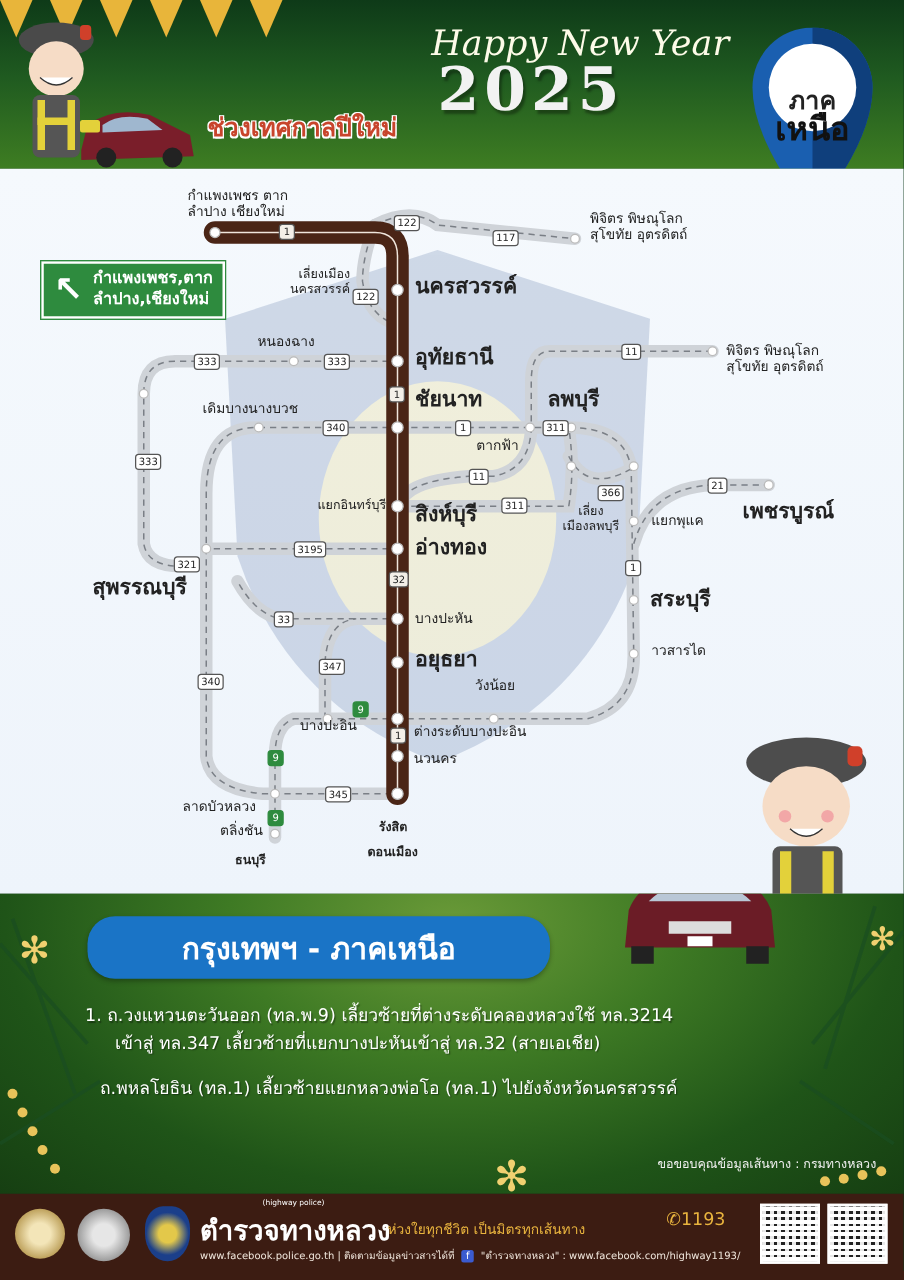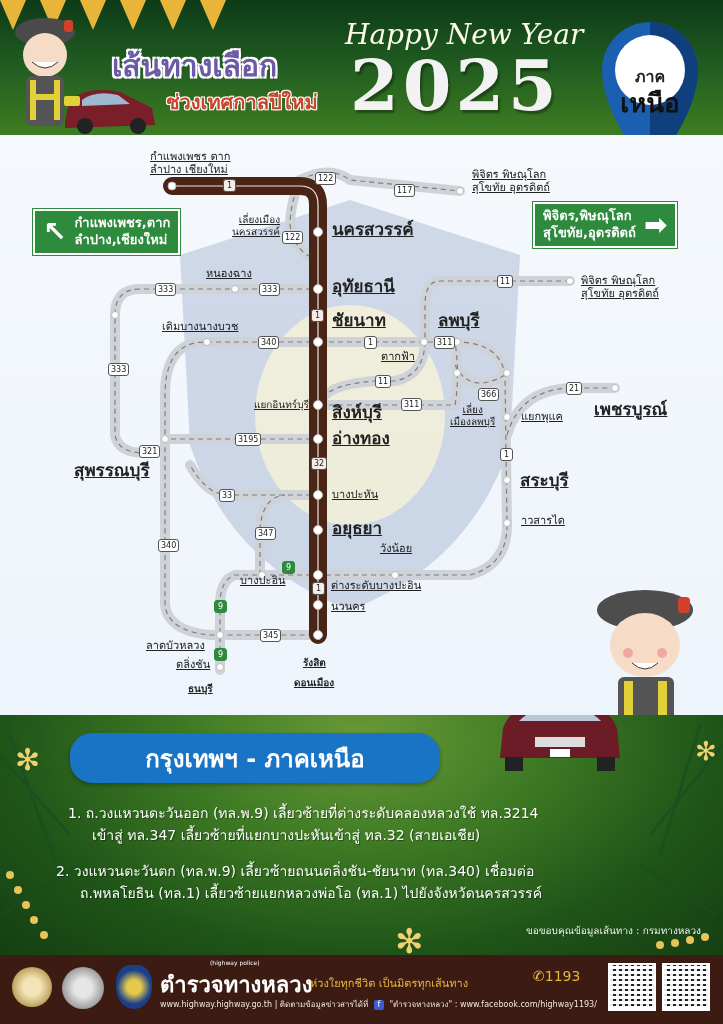--- a/index.html
+++ b/index.html
@@ -10,31 +10,31 @@
   
   .header { position: absolute; left: 0; top: 0; width: 723px; height: 135px;
     background: linear-gradient(180deg, #0e3a18 0%, #1f5a20 45%, #3e7d22 100%); overflow: hidden; }
   .flags { position: absolute; left: 0; top: 0; width: 240px; height: 40px; }
   .flag { position: absolute; top: 0; width: 0; height: 0; border-left: 13px solid transparent; border-right: 13px solid transparent; border-top: 30px solid #e8b53a; }
   .title-main { position: absolute; left: 112px; top: 42px; font-size: 30px; font-weight: bold; color: #6b5aa8;
     text-shadow: 2px 2px 0 #fff, -2px -2px 0 #fff, 2px -2px 0 #fff, -2px 2px 0 #fff; letter-spacing: 0px; }
   .title-sub { position: absolute; left: 166px; top: 86px; font-size: 20px; font-weight: bold; color: #c8452c;
     text-shadow: 1px 1px 0 #fff, -1px -1px 0 #fff, 1px -1px 0 #fff, -1px 1px 0 #fff; }
   .hny { position: absolute; left: 345px; top: 18px; font-family: "DejaVu Serif", serif; font-style: italic; font-size: 28px; color: #fdfbe8; }
-  .year { position: absolute; left: 350px; top: 44px; font-family: "DejaVu Serif", serif; font-weight: bold; font-size: 70px; color: #f2f2f2; letter-spacing: 4px;
+  .year { position: absolute; left: 350px; top: 44px; font-family: "DejaVu Serif", serif; font-weight: bold; font-size: 48px; color: #f2f2f2; letter-spacing: 4px;
     text-shadow: 2px 3px 2px rgba(0,0,0,0.35); }
   .pin { position: absolute; left: 600px; top: 22px; width: 100px; height: 150px; }
-  .pin-text1 { position: absolute; left: 0; top: 42px; width: 100px; text-align: center; font-size: 16px; font-weight: bold; color: #222; }
+  .pin-text1 { position: absolute; left: 0; top: 42px; width: 100px; text-align: center; font-size: 20px; font-weight: bold; color: #222; }
   .pin-text2 { position: absolute; left: 0; top: 60px; width: 100px; text-align: center; font-size: 26px; font-weight: bold; color: #111; }
 
   
   .map { position: absolute; left: 0; top: 135px; width: 723px; height: 580px;
     background: linear-gradient(180deg, #f5f9fd 0%, #eef4fb 100%); overflow: hidden; }
   .map svg.routes { position: absolute; left: 0; top: 0; }
-  .lbl { position: absolute; color: #222; white-space: nowrap; line-height: 1.15; text-decoration: underline; }
+  .lbl { position: absolute; color: #222; white-space: nowrap; line-height: 1.15; }
   .lbl.s { font-size: 10px; }
   .lbl.m { font-size: 11px; }
   .lbl.big { font-size: 17px; font-weight: bold; }
   .lbl.mid { font-size: 10px; font-weight: bold; }
   .sign { position: absolute; background: #2e8b3e; border: 2px solid #fff; outline: 1px solid #2e8b3e; color: #fff; font-weight: bold; font-size: 13px; line-height: 1.3; padding: 4px 8px; display: flex; align-items: center; gap: 8px; }
   .sign .arrow { font-size: 28px; line-height: 1; }
 
   
   .lower { position: absolute; left: 0; top: 715px; width: 723px; height: 240px;
     background: radial-gradient(ellipse at 50% 10%, #6a9a38 0%, #3e7a24 35%, #1f5418 70%, #163f12 100%); overflow: hidden; }
@@ -81,21 +81,20 @@
       <rect x="44" y="70" width="6" height="40" fill="#e3d13a"></rect>
       <rect x="20" y="84" width="30" height="6" fill="#e3d13a"></rect>
     </svg>
     <svg style="position:absolute;left:60px;top:80px" width="100" height="55" viewBox="0 0 100 55">
       <path d="M5 40 L10 20 Q30 5 60 12 L92 28 L95 45 L5 48Z" fill="#7a1e2a"></path>
       <path d="M22 20 Q35 10 58 15 L70 24 L22 26Z" fill="#9fb7cf"></path>
       <circle cx="25" cy="46" r="8" fill="#222"></circle>
       <circle cx="78" cy="46" r="8" fill="#222"></circle>
       <rect x="4" y="16" width="16" height="10" rx="2" fill="#e3d13a"></rect>
     </svg>
-    <div class="title-main">เส้นทางเลือก</div>
     <div class="title-sub">ช่วงเทศกาลปีใหม่</div>
     <div class="hny">Happy New Year</div>
     <div class="year">2025</div>
     <div class="pin">
       <svg width="100" height="150" viewBox="0 0 100 150" style="position:absolute;left:0;top:0">
         <path d="M50 0 A48 48 0 0 0 2 48 Q2 90 50 150 Q98 90 98 48 A48 48 0 0 0 50 0Z" fill="#1a5fb0"></path>
         <path d="M50 0 A48 48 0 0 1 98 48 Q98 90 50 150Z" fill="#0f3f7c"></path>
         <circle cx="50" cy="48" r="35" fill="#fff"></circle>
       </svg>
       <div class="pin-text1">ภาค</div>
@@ -222,27 +221,20 @@
     <span class="rm" style="left:260px;top:494px">345</span>
     <span class="rm g" style="left:214px;top:513px">9</span>
 
     <div class="sign" style="left:33px;top:74px">
       <span class="arrow">↖</span>
       <span>
         <span style="display:block">กำแพงเพชร,ตาก</span>
         <span style="display:block">ลำปาง,เชียงใหม่</span>
       </span>
     </div>
-    <div class="sign" style="left:533px;top:67px">
-      <span>
-        <span style="display:block">พิจิตร,พิษณุโลก</span>
-        <span style="display:block">สุโขทัย,อุตรดิตถ์</span>
-      </span>
-      <span class="arrow">➡</span>
-    </div>
 
     <div class="lbl m" style="left:150px;top:16px">
       <span style="display:block">กำแพงเพชร ตาก</span>
       <span style="display:block">ลำปาง เชียงใหม่</span>
     </div>
     <div class="lbl m" style="left:472px;top:34px">
       <span style="display:block">พิจิตร พิษณุโลก</span>
       <span style="display:block">สุโขทัย อุตรดิตถ์</span>
     </div>
     <div class="lbl m" style="left:581px;top:140px">
@@ -329,36 +321,35 @@
       <rect x="102" y="64" width="18" height="14" fill="#222"></rect>
     </svg>
 
     <div class="region-pill">กรุงเทพฯ - ภาคเหนือ</div>
 
     <div class="route-text" style="left:68px;top:88px">
       <span style="display:block">1. ถ.วงแหวนตะวันออก (ทล.พ.9) เลี้ยวซ้ายที่ต่างระดับคลองหลวงใช้ ทล.3214</span>
       <span style="display:block;padding-left:24px">เข้าสู่ ทล.347 เลี้ยวซ้ายที่แยกบางปะหันเข้าสู่ ทล.32 (สายเอเชีย)</span>
     </div>
     <div class="route-text" style="left:56px;top:146px">
-      <span style="display:block">2. วงแหวนตะวันตก (ทล.พ.9) เลี้ยวซ้ายถนนตลิ่งชัน-ชัยนาท (ทล.340) เชื่อมต่อ</span>
       <span style="display:block;padding-left:24px">ถ.พหลโยธิน (ทล.1) เลี้ยวซ้ายแยกหลวงพ่อโอ (ทล.1) ไปยังจังหวัดนครสวรรค์</span>
     </div>
     <div class="credit">ขอขอบคุณข้อมูลเส้นทาง : กรมทางหลวง</div>
   </div>
 
   <div class="footer">
     <div class="seal" style="left:12px;top:12px;width:40px;height:40px;background:radial-gradient(circle,#f3e5b8 30%,#b89a52 75%);"></div>
     <div class="seal" style="left:62px;top:12px;width:42px;height:42px;background:radial-gradient(circle,#e6e6e6 30%,#8a8a8a 80%);"></div>
     <div class="seal" style="left:116px;top:10px;width:36px;height:44px;border-radius:40% 40% 50% 50%;background:radial-gradient(circle,#e3c84a 25%,#1b3f8a 60%);"></div>
     <div class="f-tag">(highway police)</div>
     <div class="f-brand">ตำรวจทางหลวง</div>
     <div class="f-slogan">ห่วงใยทุกชีวิต เป็นมิตรทุกเส้นทาง</div>
     <div class="f-hotline">✆1193</div>
     <div class="f-links">
-      <span>www.highway.highway.go.th</span>
+      <span>www.facebook.police.go.th</span>
       <span>| ติดตามข้อมูลข่าวสารได้ที่</span>
       <span class="f-fb">f</span>
       <span>"ตำรวจทางหลวง" : www.facebook.com/highway1193/</span>
     </div>
     <div class="qr" style="left:608px"></div>
     <div class="qr" style="left:662px"></div>
   </div>
 </div>
 
 </body></html>

